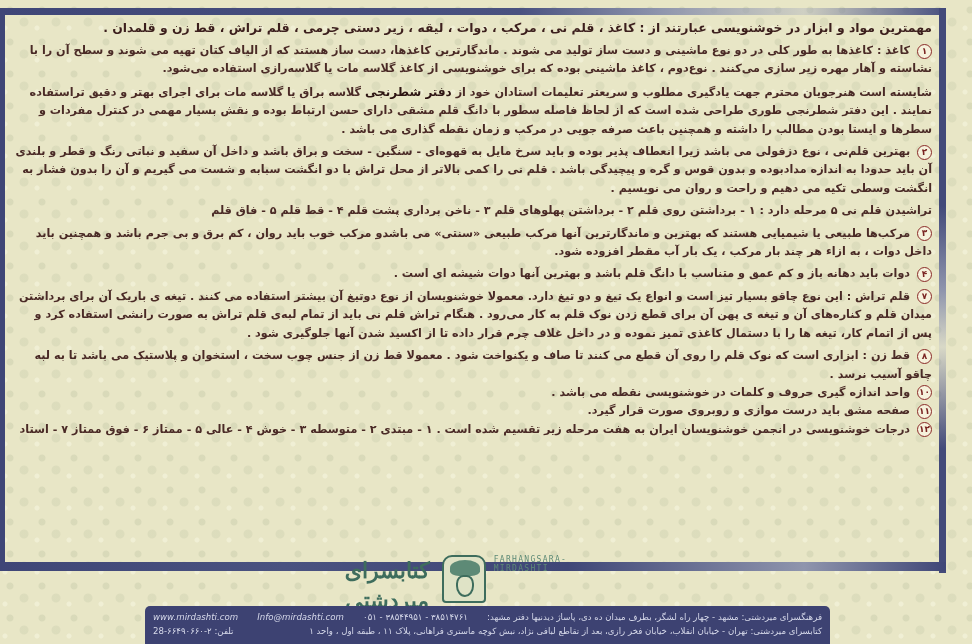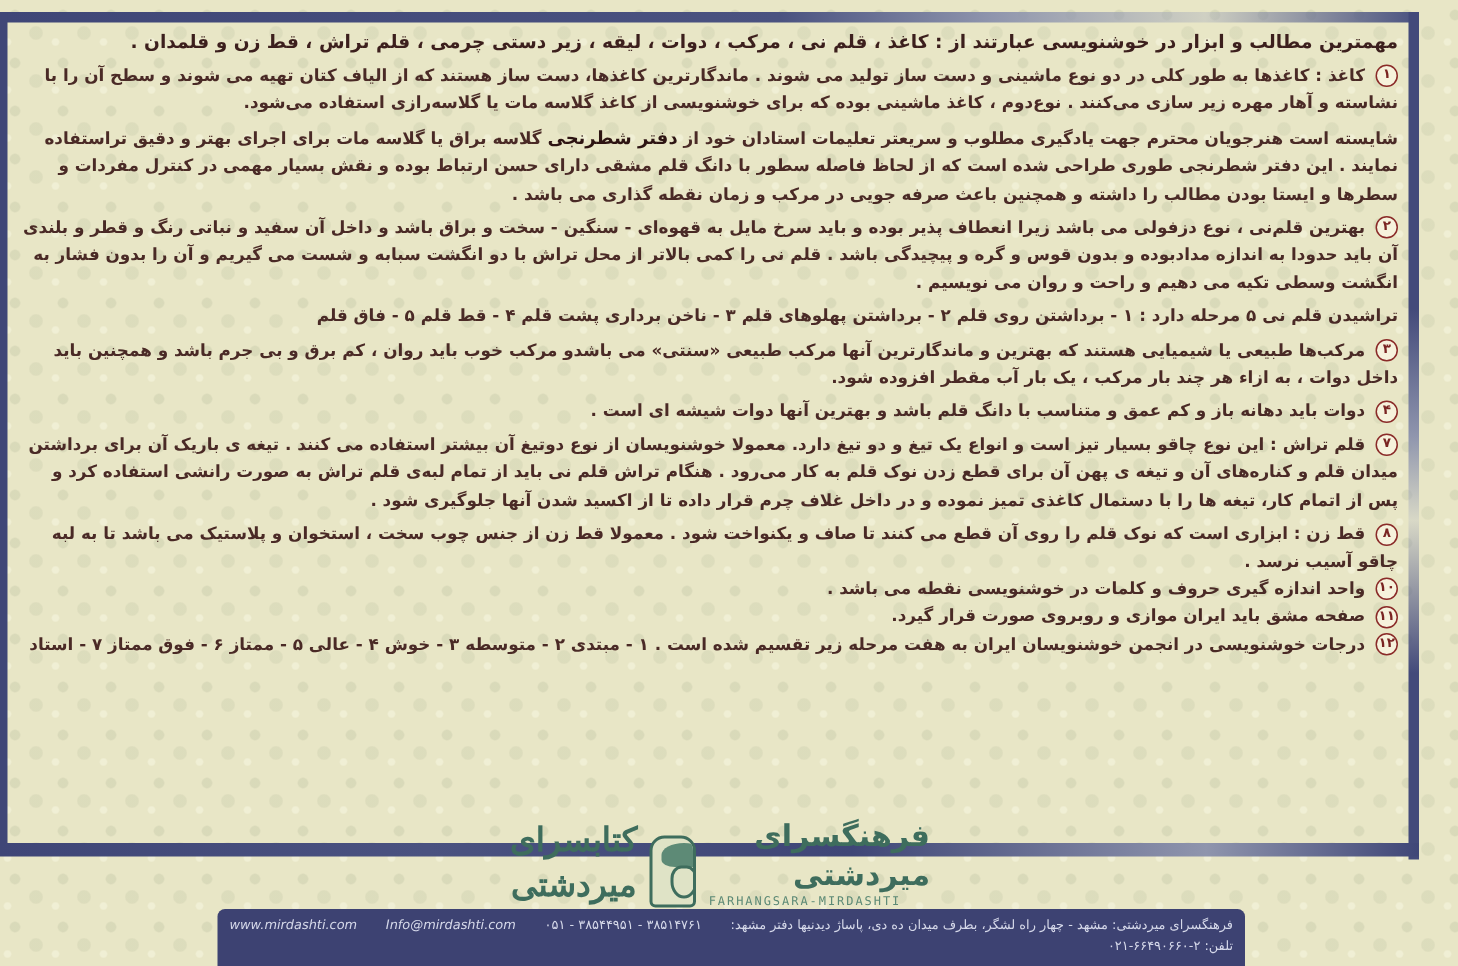--- a/index.html
+++ b/index.html
@@ -40,21 +40,21 @@
   .para { margin-bottom: 4px; }
   .num {
     display: inline-block; width: 15px; height: 15px; border-radius: 50%;
     border: 1.5px solid #8a2a28; background: #f6f2dc;
     text-align: center; line-height: 12px; font-size: 9px;
     color: #7a2422; margin-left: 3px; vertical-align: middle;
   }
   .strong { font-size: 12px; color: #2d1412; text-align: center; }
   .logo-area {
     position: absolute; top: 555px; left: 340px; width: 280px; height: 50px;
-    display: flex; direction: ltr; align-items: flex-end; gap: 8px;
+    display: flex; direction: ltr; gap: 8px;
   }
   .logo-kn {
     font-size: 22px; color: #3e6d5d; font-weight: bold; width: 96px; text-align: center;
     font-family: "DejaVu Serif", serif; line-height: 30px;
   }
   .portrait {
     width: 44px; height: 48px; border: 2px solid #3e6d5d; border-radius: 10px 10px 4px 4px;
     position: relative; overflow: hidden; background: #dfe3c6;
   }
   .portrait .turban { position: absolute; top: 3px; left: 6px; width: 30px; height: 16px; background: #5d8a76; border-radius: 50% 50% 30% 30%; }
@@ -73,21 +73,21 @@
 </style>
 </head>
 <body>
 
 <div class="frame-top"></div>
 <div class="frame-right"></div>
 <div class="frame-left"></div>
 <div class="frame-bottom"></div>
 
 <div class="content">
-  <div class="heading para">مهمترین مطالب و ابزار در خوشنویسی عبارتند از : کاغذ ، قلم نی ، مرکب ، دوات ، لیقه ، زیر دستی چرمی ، قلم تراش ، قط زن و قلمدان .</div>
+  <div class="heading para">مهمترین مواد و ابزار در خوشنویسی عبارتند از : کاغذ ، قلم نی ، مرکب ، دوات ، لیقه ، زیر دستی چرمی ، قلم تراش ، قط زن و قلمدان .</div>
 
   <div class="para">
     <span class="num">۱</span>
     <span>کاغذ : کاغذها به طور کلی در دو نوع ماشینی و دست ساز تولید می شوند . ماندگارترین کاغذها، دست ساز هستند که از الیاف کتان تهیه می شوند و سطح آن را با نشاسته و آهار مهره زیر سازی می‌کنند . نوع‌دوم ، کاغذ ماشینی بوده که برای خوشنویسی از کاغذ گلاسه مات یا گلاسه‌رازی استفاده می‌شود.</span>
   </div>
 
   <div class="para">
     <span>شایسته است هنرجویان محترم جهت یادگیری مطلوب و سریعتر تعلیمات استادان خود از</span>
     <span class="strong">دفتر شطرنجی</span>
     <span>گلاسه براق یا گلاسه مات برای اجرای بهتر و دقیق تراستفاده نمایند . این دفتر شطرنجی طوری طراحی شده است که از لحاظ فاصله سطور با دانگ قلم مشقی دارای حسن ارتباط بوده و نقش بسیار مهمی در کنترل مفردات و سطرها و ایستا بودن مطالب را داشته و همچنین باعث صرفه جویی در مرکب و زمان نقطه گذاری می باشد .</span>
@@ -126,44 +126,44 @@
   </div>
 
 
   <div>
     <span class="num">۱۰</span>
     <span>واحد اندازه گیری حروف و کلمات در خوشنویسی نقطه می باشد .</span>
   </div>
 
   <div>
     <span class="num">۱۱</span>
-    <span>صفحه مشق باید ایران موازی و روبروی صورت قرار گیرد.</span>
+    <span>صفحه مشق باید درست موازی و روبروی صورت قرار گیرد.</span>
   </div>
 
   <div>
     <span class="num">۱۲</span>
     <span>درجات خوشنویسی در انجمن خوشنویسان ایران به هفت مرحله زیر تقسیم شده است . ۱ - مبتدی ۲ - متوسطه ۳ - خوش ۴ - عالی ۵ - ممتاز ۶ - فوق ممتاز ۷ - استاد</span>
   </div>
 </div>
 
 <div class="logo-area">
   <div class="logo-kn">کتابسرای میردشتی</div>
   <div class="portrait">
     <div class="turban"></div>
     <div class="face"></div>
   </div>
   <div class="logo-fm">
-    <span class="fa">فرهنگسرای میردشتی</span>
     <span class="en">FARHANGSARA-MIRDASHTI</span>
   </div>
 </div>
 
 <div class="footer">
   <div class="row">
     <span>فرهنگسرای میردشتی: مشهد - چهار راه لشگر، بطرف میدان ده دی، پاساژ دیدنیها  دفتر مشهد:</span>
     <span>۳۸۵۱۴۷۶۱ - ۳۸۵۴۴۹۵۱ - ۰۵۱</span>
     <span class="ltr">Info@mirdashti.com</span>
     <span class="ltr">www.mirdashti.com</span>
   </div>
   <div class="row">
-    <span>تلفن: ۲-۶۶۴۹۰۶۶۰-۰۲۱</span>
+    <span>کتابسرای میردشتی: تهران - خیابان انقلاب، خیابان فخر رازی، بعد از تقاطع لبافی نژاد، نبش کوچه ماستری فراهانی، پلاک ۱۱ ، طبقه اول ، واحد ۱</span>
+    <span>تلفن: ۲-۶۶۴۹۰۶۶۰-28</span>
   </div>
 </div>
 
 </body></html>

